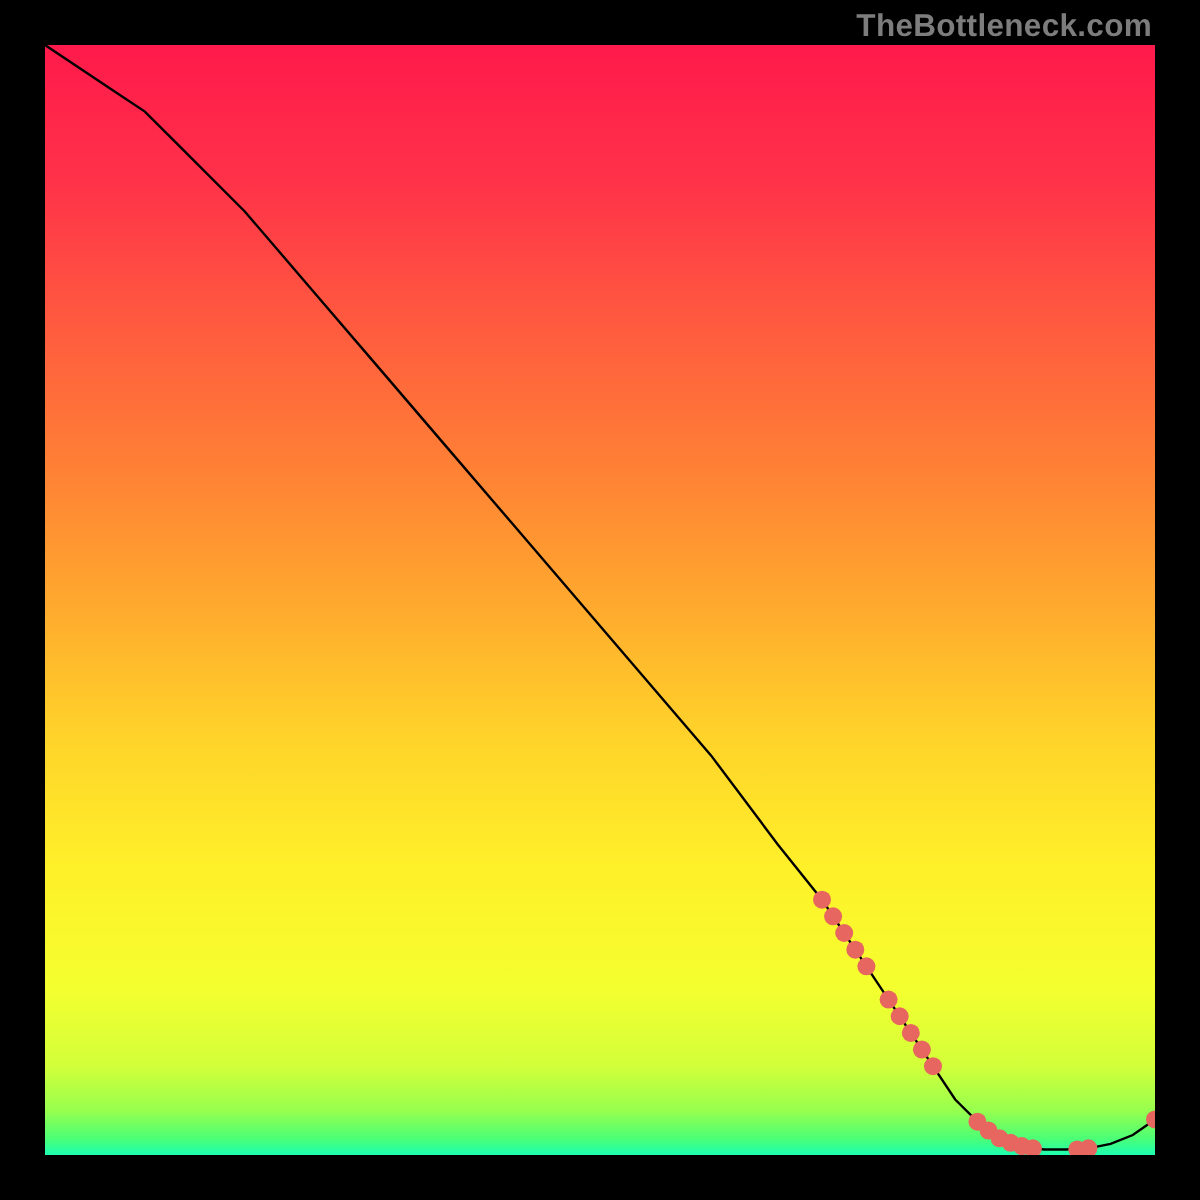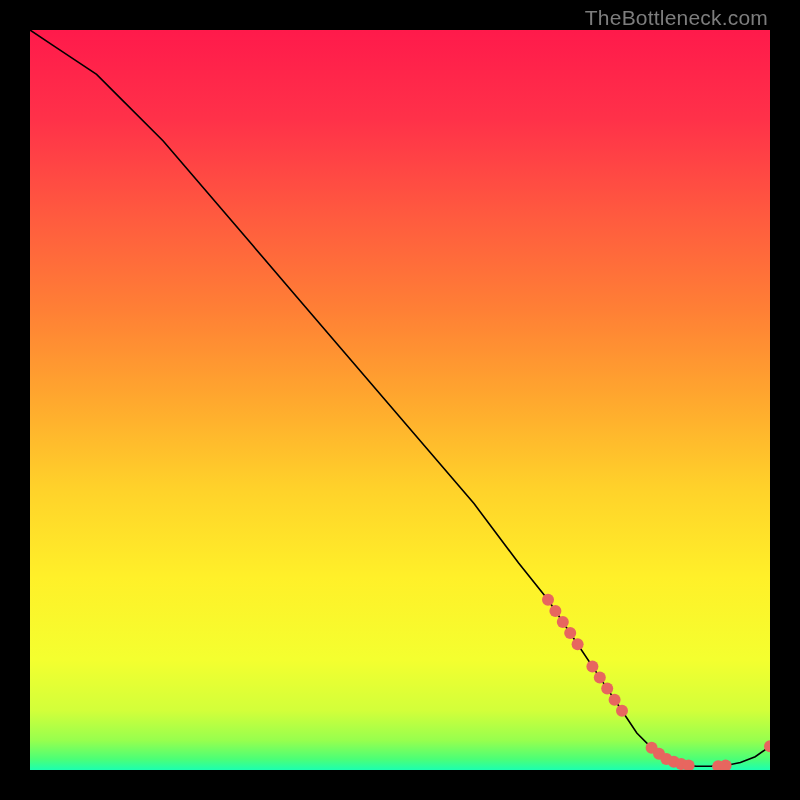--- a/index.html
+++ b/index.html
@@ -28,21 +28,21 @@
     display: block;
     width: 740px;
     height: 740px;
   }
   .watermark {
     position: absolute;
     top: 6px;
     right: 32px;
     color: #7d7d7d;
     font-size: 21px;
-    font-weight: 400;
+    font-weight: 700;
     letter-spacing: 0.2px;
     user-select: none;
   }
 </style>
 </head>
 <body>
 
 <div class="stage">
 
   <div class="watermark">TheBottleneck.com</div>

